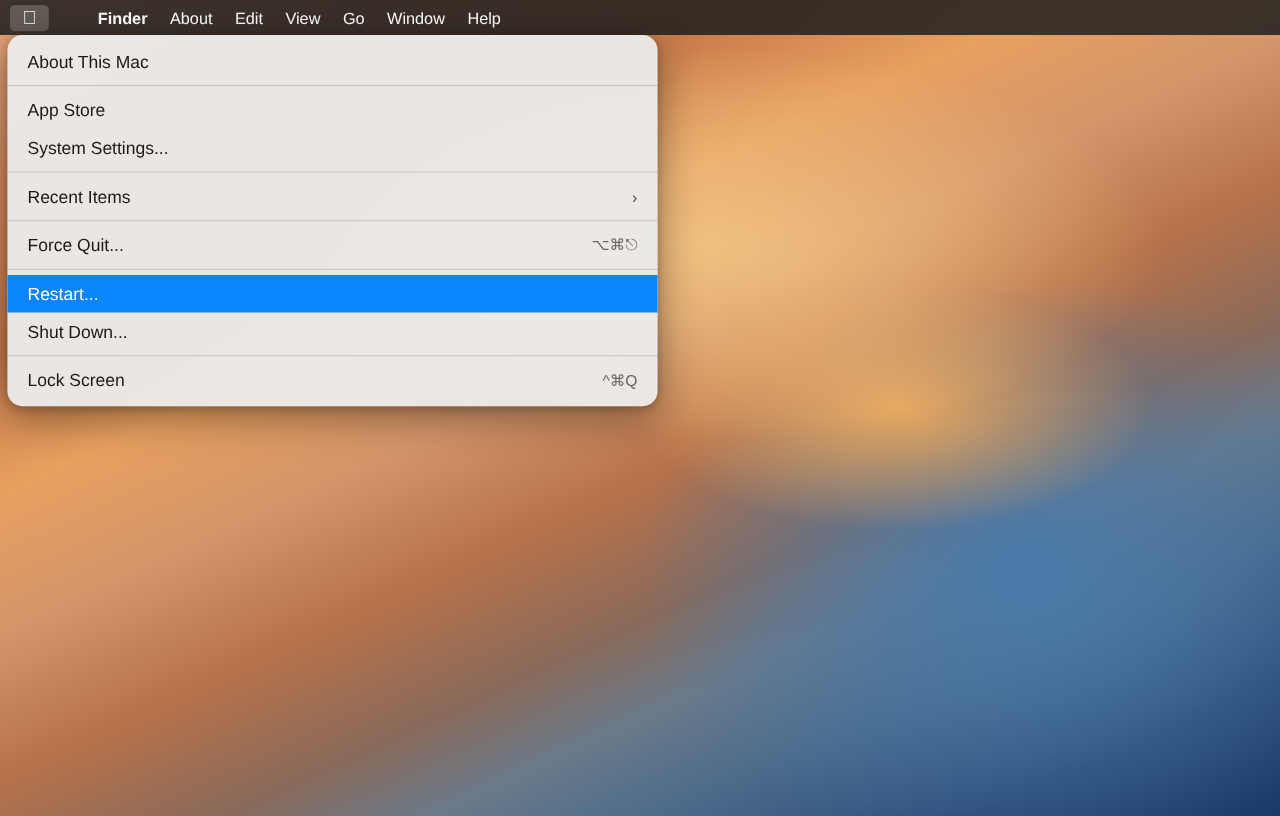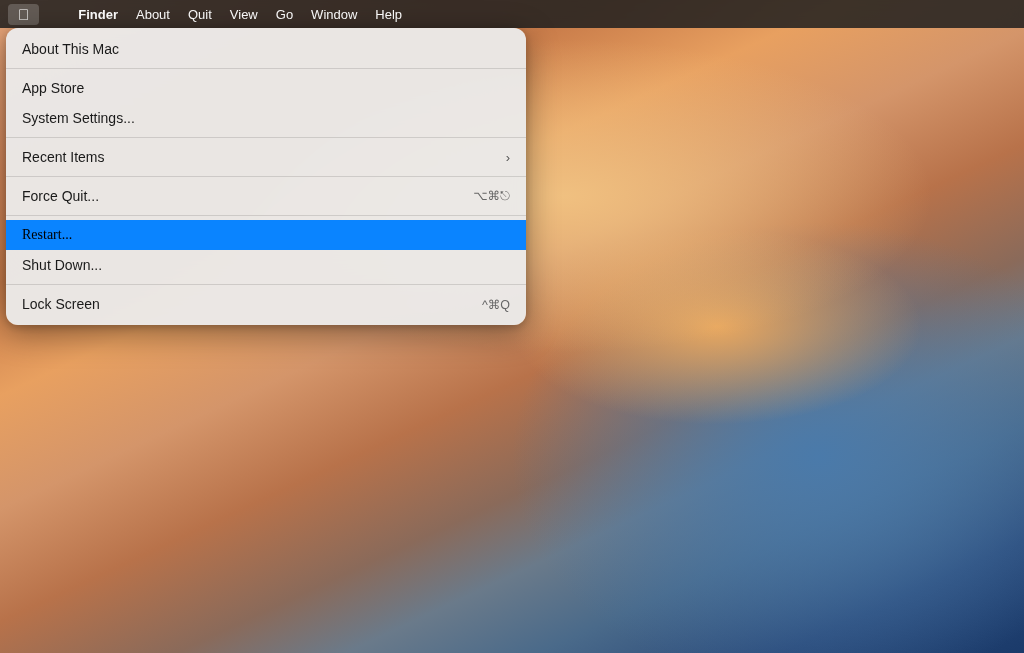--- a/index.html
+++ b/index.html
@@ -105,22 +105,21 @@
       padding: 7px 16px;
       font-size: 14px;
       color: #1a1a1a;
       cursor: pointer;
       min-height: 30px;
       border-radius: 0;
     }
 
     .menu-item.highlighted {
       background: #0a84ff;
-      color: #000000;
-      font-family: Liberation Serif, serif;
+      color: #ffffff;
     }
 
     .menu-item .label {
       font-size: 14px;
     }
 
     .menu-item .shortcut {
       font-size: 12.5px;
       color: #666;
       display: flex;
@@ -141,21 +140,21 @@
   </style>
 </head>
 <body>
 
 <div class="wallpaper"></div>
 
 <div class="menubar">
   <div class="menubar-item apple-logo active"></div>
   <div class="menubar-item finder-item">Finder</div>
   <div class="menubar-item">About</div>
-  <div class="menubar-item">Quit</div>
+  <div class="menubar-item">Edit</div>
   <div class="menubar-item">View</div>
   <div class="menubar-item">Go</div>
   <div class="menubar-item">Window</div>
   <div class="menubar-item">Help</div>
 </div>
 
 <div class="dropdown-menu">
 
   <div class="menu-item">
     <span class="label">About This Mac</span>

